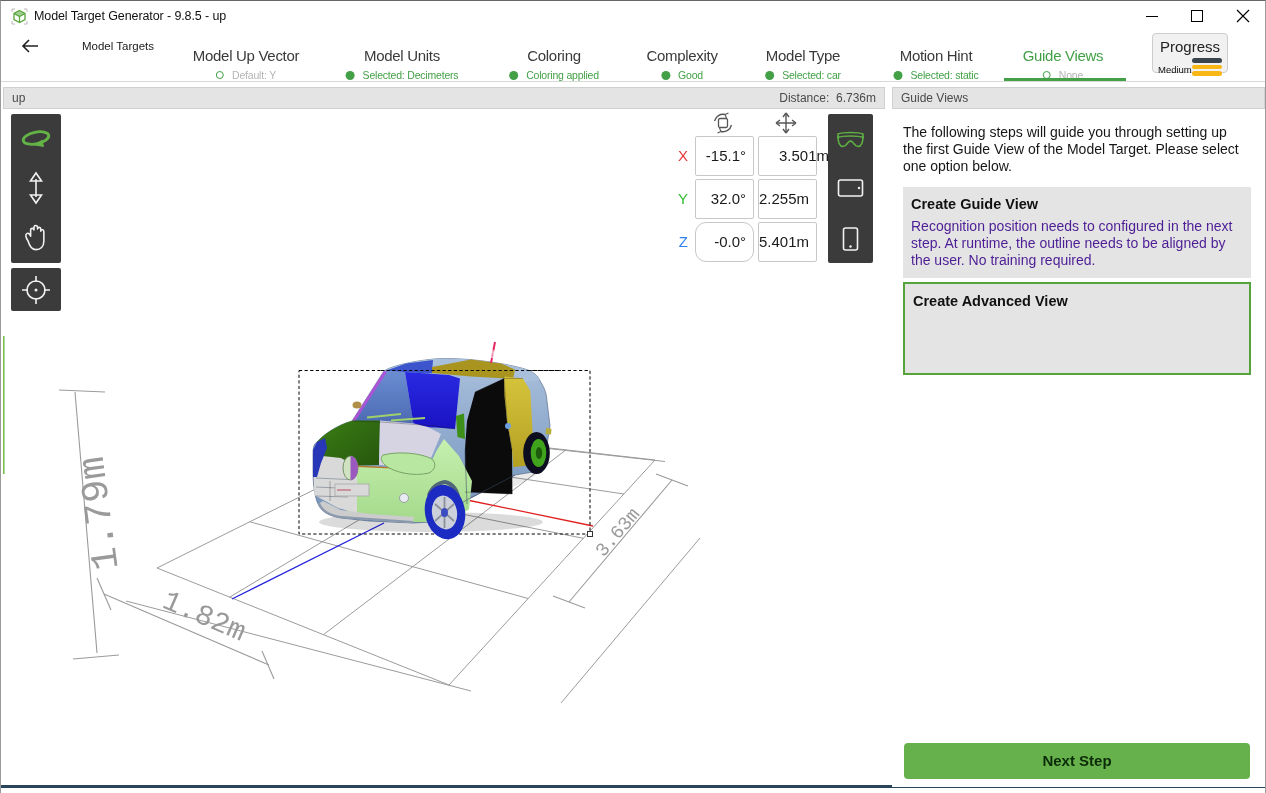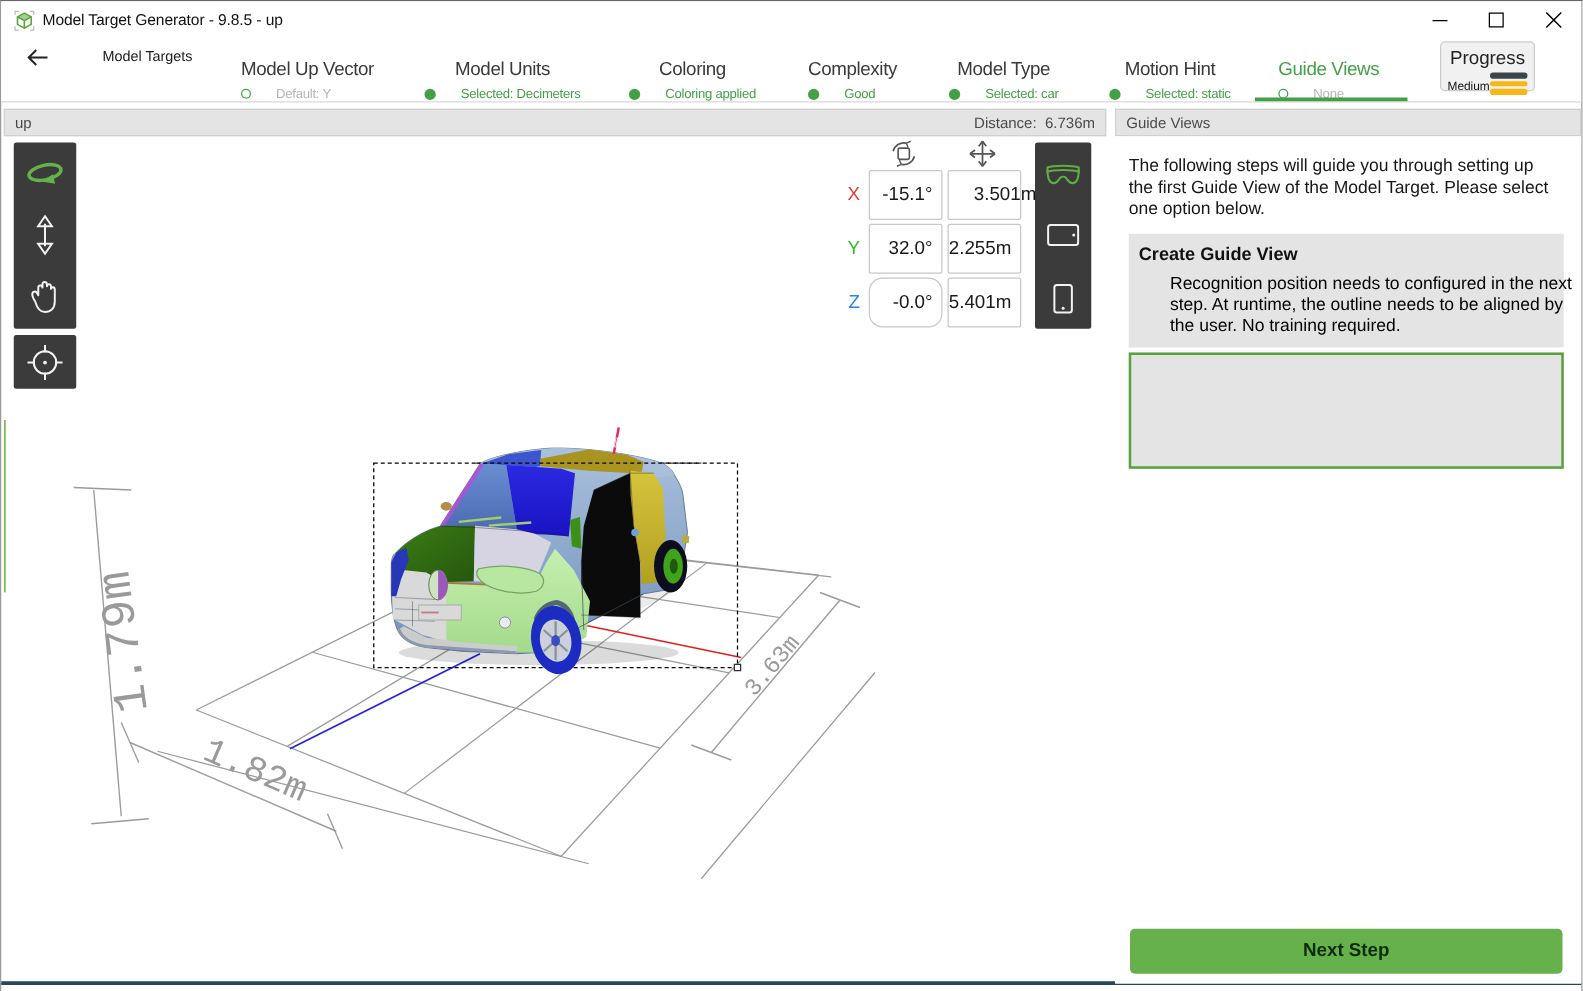--- a/index.html
+++ b/index.html
@@ -12,21 +12,21 @@
 
 #titlebar { position:absolute; left:0; top:0; width:100%; height:31px; background:#fff;text-align:center; }
 #apptitle { position:absolute; left:33px; top:8px; font-size:12.5px; letter-spacing:-0.1px; color:#111; }
 .winbtn { position:absolute; top:0; width:45px; height:31px; }
 
 
 #nav { position:absolute; left:0; top:31px; width:100%; height:50px; background:#fff; border-bottom:1px solid #d9d9d9; }
 .tab { position:absolute; top:34px; text-align:center; transform:translateX(-50%);margin-top:12px; }
 .tab .t1 { font-size:15px; letter-spacing:-0.3px; color:#3a3a3a; white-space:nowrap; }
 .tab .t1.gtxt { color:#43a047; }
-.tab .t2 { font-size:10.5px; letter-spacing:-0.2px; margin-top:5px; white-space:nowrap; display:flex; align-items:center; gap:20px; }
+.tab .t2 { font-size:10.5px; letter-spacing:-0.2px; margin-top:5px; white-space:nowrap; display:flex; align-items:center; justify-content:center; gap:8px; }
 .dotf { width:9px; height:9px; border-radius:50%; background:#43a047; display:inline-block; }
 .doto { width:8px; height:8px; border-radius:50%; border:1.5px solid #43a047; background:#fff; display:inline-block; }
 .gtxt { color:#43a047; }
 .gray { color:#b5b5b5; }
 #gvunder { position:absolute; left:1003px; top:77px; width:122px; height:3px; background:#43a047; }
 #back { position:absolute; left:20px; top:39px; font-size:11.5px; color:#1a1a1a; }
 #progress { position:absolute; left:1151px; top:32px; width:76px; height:40px; background:#f1f1f1; border:1px solid #ccc; border-radius:4px; }
 #progress .pt { text-align:center; font-size:15px; color:#222; margin-top:4px; }
 #progress .pm { position:absolute; left:5px; top:30px; font-size:9.5px; color:#111; }
 .pbar { position:absolute; left:39px; width:30px; height:4.5px; border-radius:2.5px; }
@@ -41,21 +41,21 @@
 
 
 .xyzlab { position:absolute; width:14px; text-align:right; font-size:15px; height:40px; line-height:40px; }
 .xyzbox { position:absolute; width:59px; height:40px; background:#fff; border:1px solid #c8c8c8; border-radius:2px; font-size:15px; color:#1a1a1a; text-align:right; line-height:38px; padding-right:7px; }
 
 
 #rpanel { position:absolute; left:891px; top:108px; width:373px; height:678px; background:#fff; }
 #rpara { position:absolute; left:11px; top:15px; width:340px; font-size:14px; line-height:17px; color:#161616; }
 .card { position:absolute; left:11px; width:348px; background:#e4e4e4; padding:9px 8px; }
 .card h3 { font-size:14.5px; color:#111; margin-bottom:6px; }
-.card p { font-size:14px; line-height:17px; color:#000000; width:330px;margin-left:25px; }
+.card p { font-size:14px; line-height:17px; color:#4c1d95; width:330px; }
 #nextbtn { position:absolute; left:12px; top:634px; width:346px; height:36px; background:#66b14b; border-radius:4px; text-align:center; line-height:36px; font-size:15px; font-weight:bold; color:#0c2b08; }
 </style>
 </head>
 <body>
 <div id="win">
 
   <div style="position:absolute; left:0; top:784px; width:100%; height:3px; background:#27465c;"></div>
 
   <div id="titlebar">
     <svg class="abs" style="left:10px; top:7px;" width="17" height="17" viewBox="0 0 17 17">
@@ -388,17 +388,18 @@
   <div class="xyzbox" style="left:694px; top:221px;border-radius:11px;">-0.0°</div>
   <div class="xyzbox" style="left:757px; top:221px;">5.401m</div>
 
   <div id="rpanel">
     <div id="rpara">The following steps will guide you through setting up the first Guide View of the Model Target. Please select one option below.</div>
     <div class="card" style="top:78px; height:91px;">
       <h3>Create Guide View</h3>
       <p>Recognition position needs to configured in the next step. At runtime, the outline needs to be aligned by the user. No training required.</p>
     </div>
     <div class="card" style="top:173px; height:93px; border:2px solid #56a33a;">
+      <h3>Create Advanced View</h3>
     </div>
     <div id="nextbtn">Next Step</div>
   </div>
 
 </div>
 
 </body></html>

